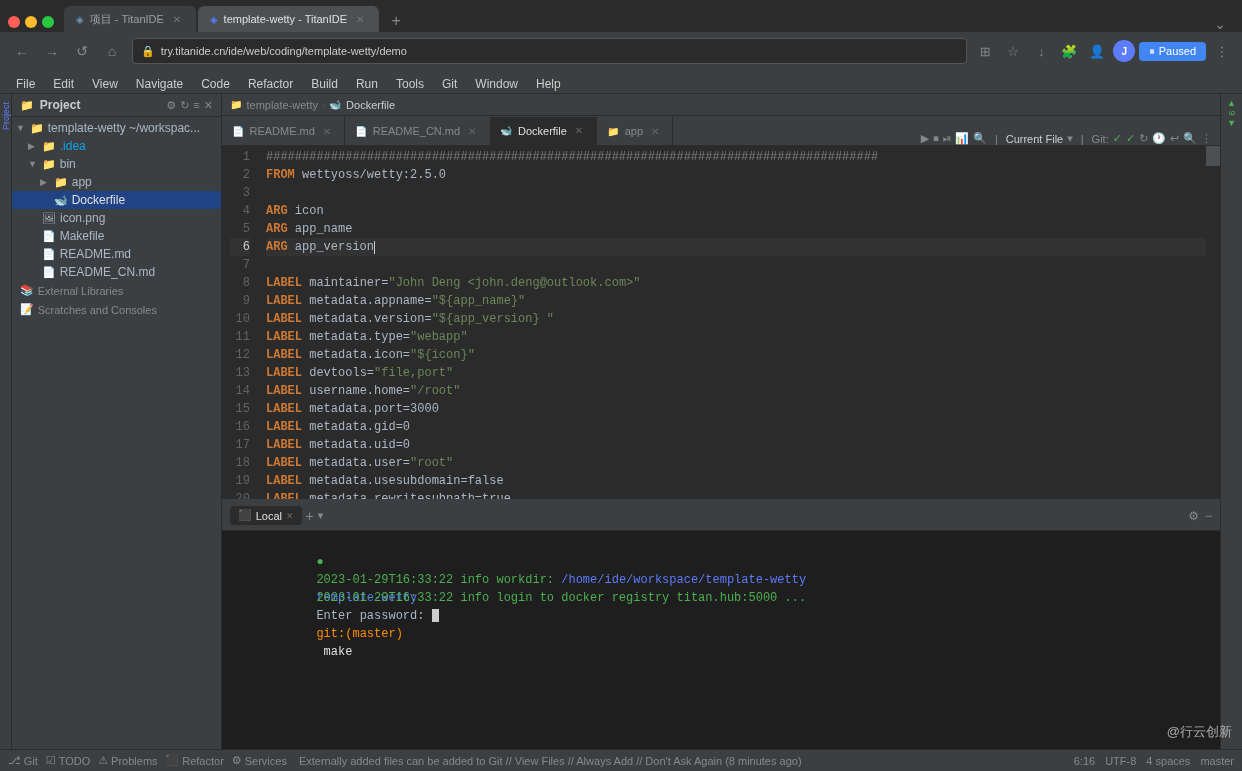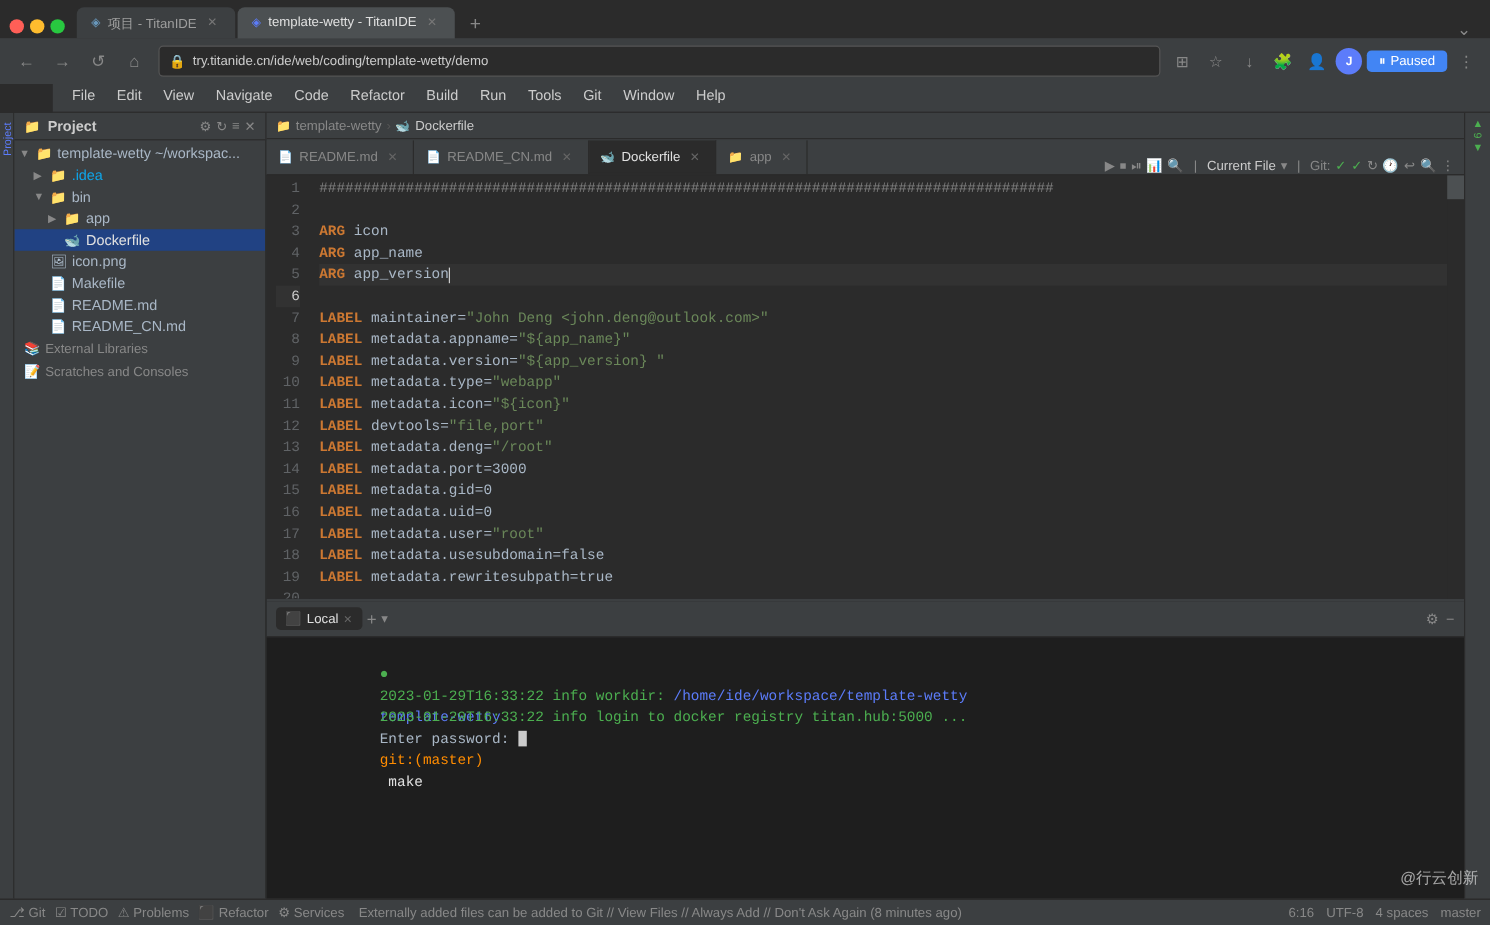--- a/index.html
+++ b/index.html
@@ -137,25 +137,24 @@
       display: flex;
       flex-direction: column;
       height: calc(771px - 70px);
     }
 
     
     .menu-bar {
       background: #3c3f41;
       height: 24px;
       display: flex;
-      align-items: flex-start;
+      align-items: flex-end;
       padding: 0 8px;
       gap: 2px;
       border-bottom: 1px solid #2b2b2b;
-      margin-left: 44px;
     }
     .menu-item {
       padding: 2px 8px;
       font-size: 12px;
       color: #ccc;
       cursor: pointer;
       border-radius: 3px;
     }
 
     
@@ -712,20 +711,24 @@
           <div class="line-number">19</div>
           <div class="line-number">20</div>
         </div>
 
         <div class="code-content">
 
           <div class="code-line">
             <span class="kw-hash">#####################################################################################</span>
           </div>
 
+          <div class="code-line">
+            <span class="kw-from">FROM</span>
+            <span> wettyoss/wetty:2.5.0</span>
+          </div>
 
           <div class="code-line"></div>
 
           <div class="code-line">
             <span class="kw-arg">ARG</span>
             <span> icon</span>
           </div>
 
           <div class="code-line">
             <span class="kw-arg">ARG</span>
@@ -764,21 +767,21 @@
             <span> metadata.icon=</span><span class="kw-string">"${icon}"</span>
           </div>
 
           <div class="code-line">
             <span class="kw-label">LABEL</span>
             <span> devtools=</span><span class="kw-string">"file,port"</span>
           </div>
 
           <div class="code-line">
             <span class="kw-label">LABEL</span>
-            <span> metadata.deng=</span><span class="kw-string">"/root"</span>
+            <span> username.home=</span><span class="kw-string">"/root"</span>
           </div>
 
           <div class="code-line">
             <span class="kw-label">LABEL</span>
             <span> metadata.port=3000</span>
           </div>
 
           <div class="code-line">
             <span class="kw-label">LABEL</span>
             <span> metadata.gid=0</span>

